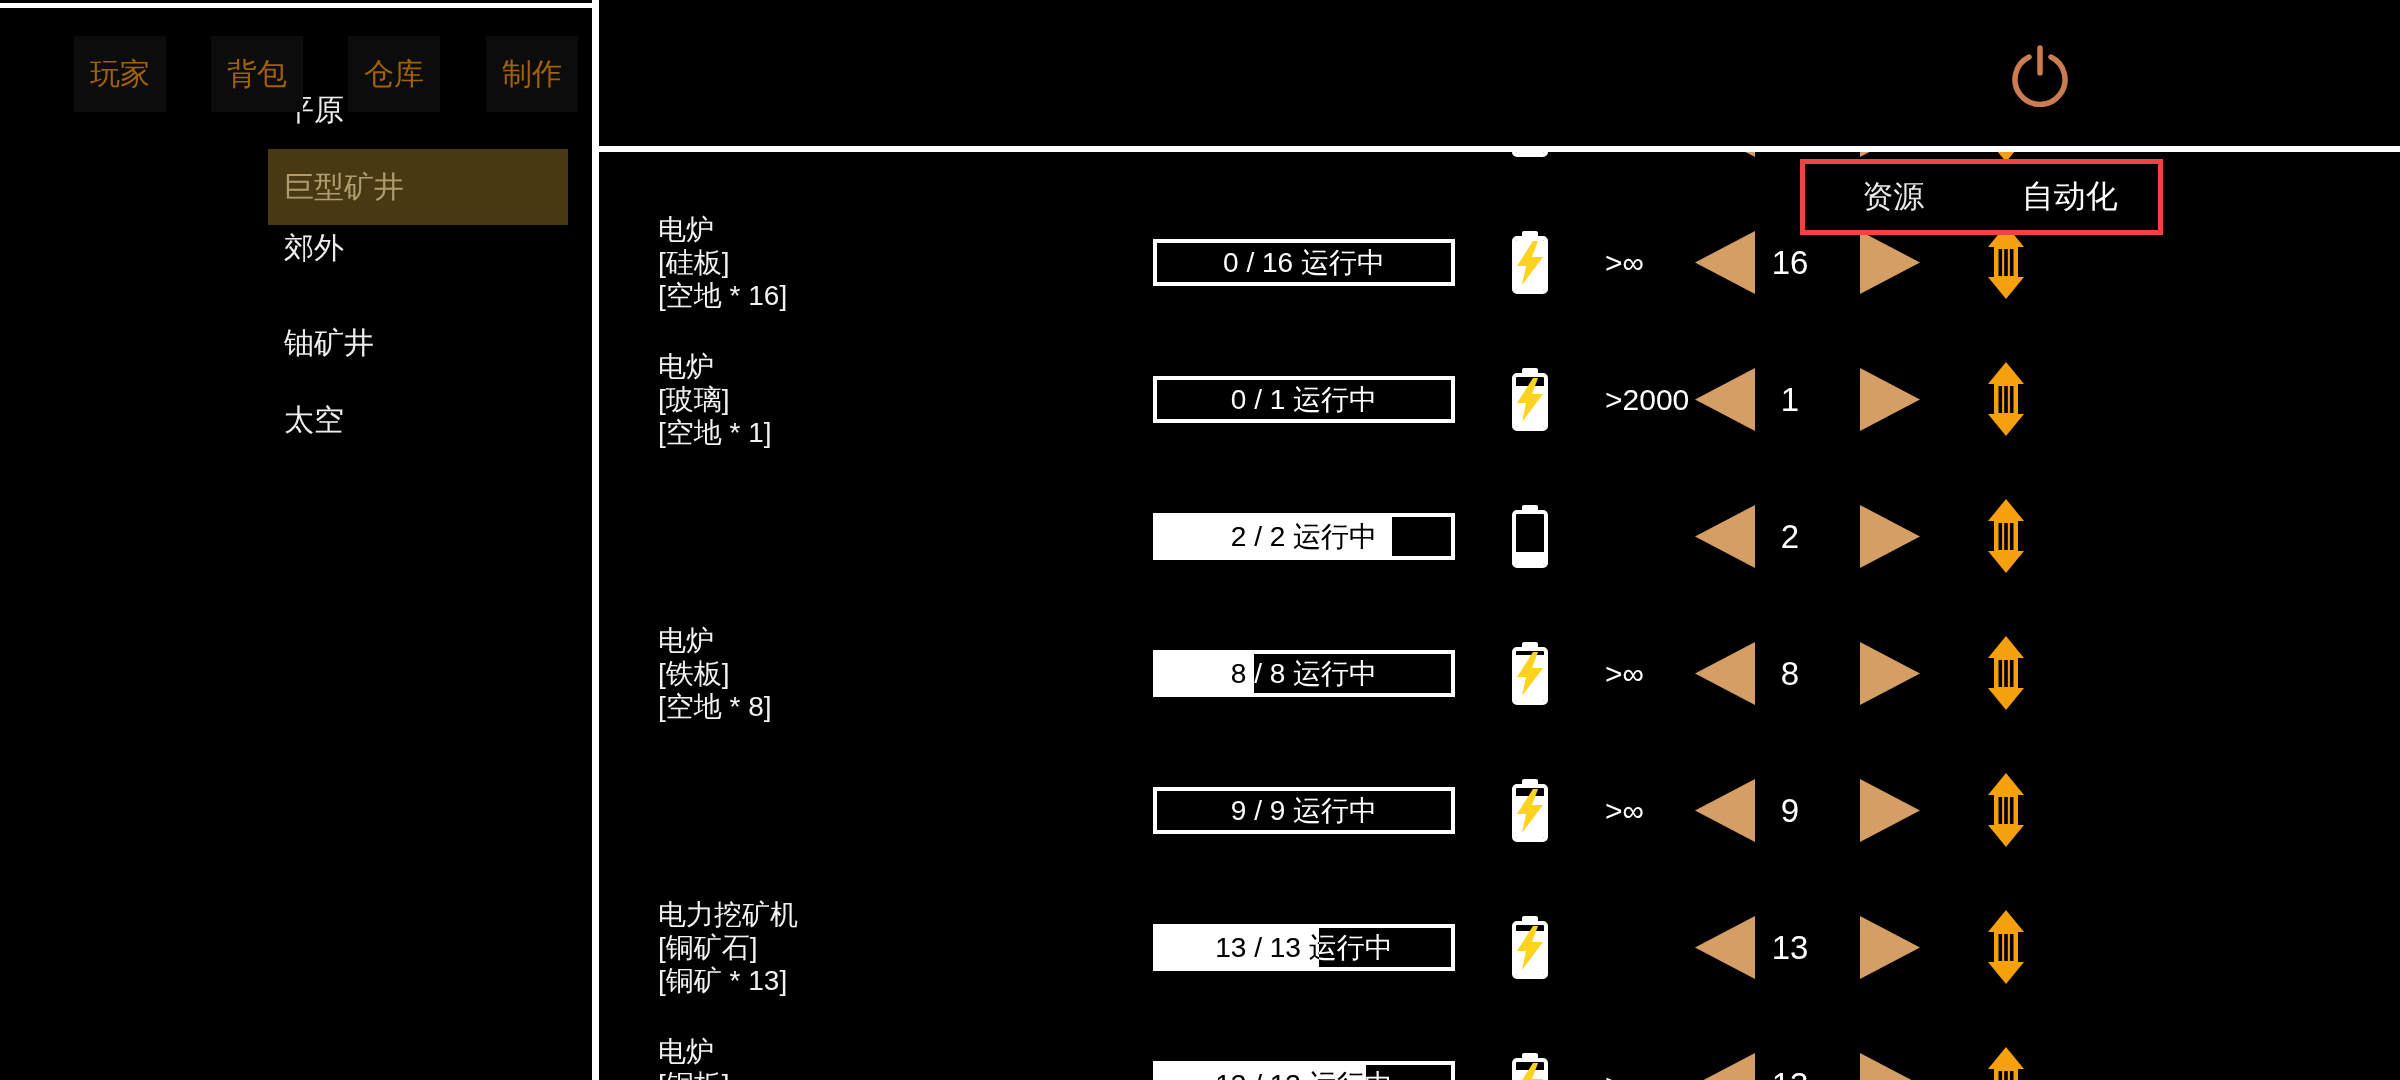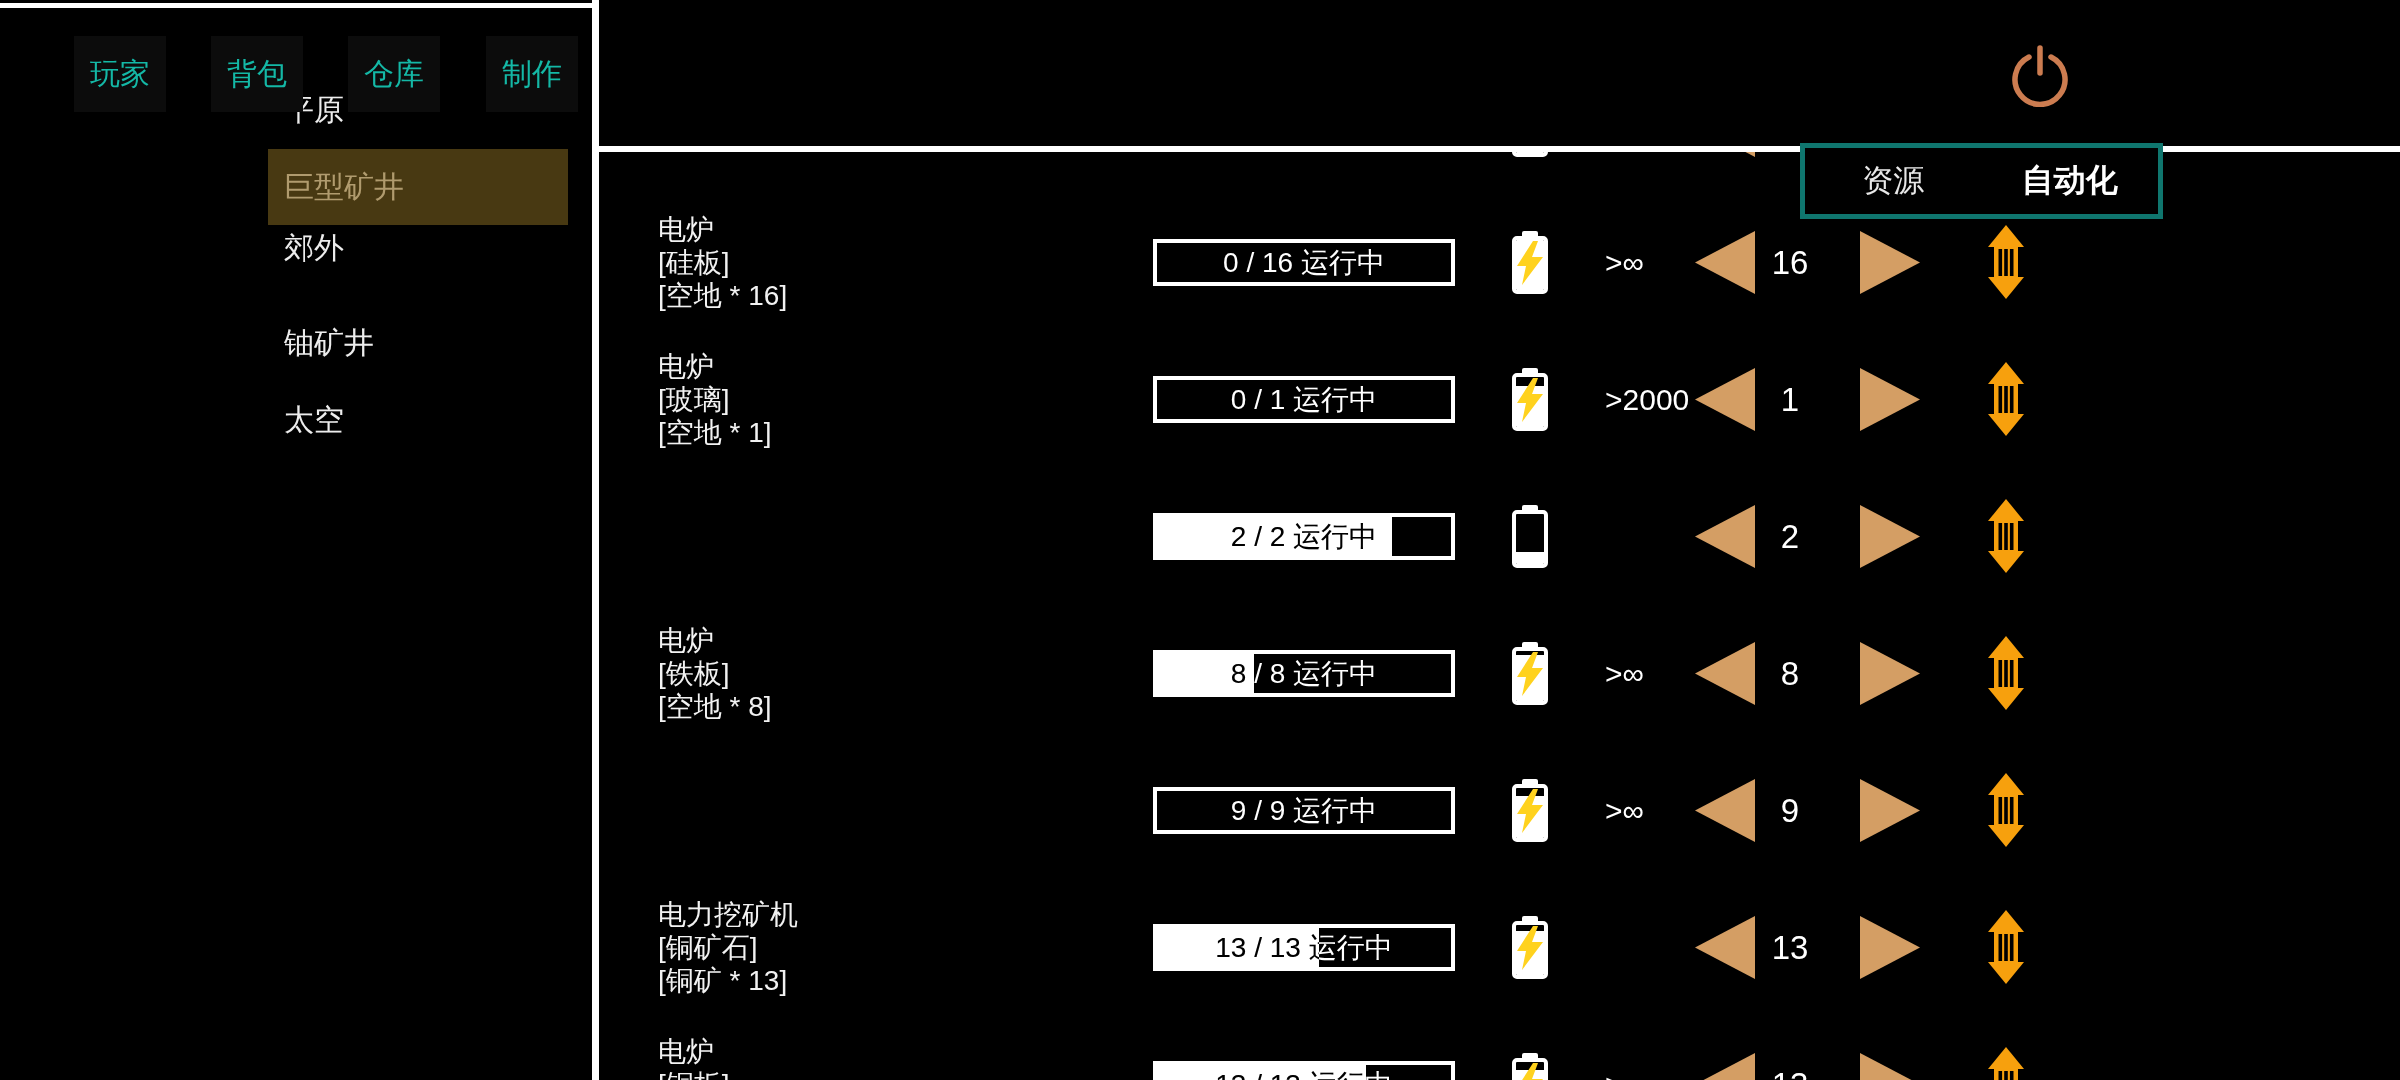--- a/index.html
+++ b/index.html
@@ -10,29 +10,29 @@
   .sidebar-top-line{position:absolute;left:0;top:3px;width:592px;height:5px;background:#fff;}
   .v-divider{position:absolute;left:592px;top:0;width:7px;height:1080px;background:#fff;}
   .side-item{position:absolute;left:268px;width:300px;height:76px;display:flex;align-items:center;
              padding-left:16px;box-sizing:border-box;font-size:30px;color:#ededed;cursor:pointer;}
   .side-item.selected{background:var(--sel-bg);color:var(--sel-text);}
 
   
   .nav-mask{position:absolute;left:599px;top:0;width:1801px;height:146px;background:#000;z-index:5;}
   .nav-item{position:absolute;top:36px;height:76px;transform:translateX(-50%);
             display:flex;align-items:center;padding:0 16px;background:#0c0c0c;
-            font-size:30px;color:#14b8a6;cursor:pointer;}
+            font-size:30px;color:#a16207;cursor:pointer;}
   .h-line{position:absolute;left:599px;top:146px;width:1801px;height:6px;background:#fff;z-index:6;}
   .power-btn{position:absolute;left:2008px;top:43px;width:64px;height:64px;z-index:6;cursor:pointer;}
 
   
-  .tab-box{position:absolute;left:1800px;top:143px;width:363px;height:76px;background:#000;
-           border:5px solid #0f766e;box-sizing:border-box;display:flex;z-index:7;}
+  .tab-box{position:absolute;left:1800px;top:159px;width:363px;height:76px;background:#000;
+           border:5px solid #ef4444;box-sizing:border-box;display:flex;z-index:7;}
   .tab{flex:1;display:flex;align-items:center;justify-content:center;font-size:31px;color:#e8e8e8;cursor:pointer;}
-  .tab.active{font-size:32px;font-weight:bold;color:#fff;}
+  .tab.active{font-size:32px;font-weight:normal;color:#fff;}
 
   
   .rows{position:absolute;left:599px;top:0;width:1801px;height:1080px;overflow:hidden;z-index:1;}
   .row{position:absolute;left:0;width:1801px;height:137px;}
   .lines{position:absolute;left:59px;top:19px;font-size:28px;line-height:33px;white-space:pre;}
   .bar{position:absolute;left:554px;top:45px;width:302px;height:47px;border:4px solid #fff;
        box-sizing:border-box;background:#000;cursor:pointer;}
   .bar-fill{position:absolute;left:0;top:0;bottom:0;background:#fff;}
   .bar-label{position:absolute;inset:0;display:flex;align-items:center;justify-content:center;
              color:#fff;mix-blend-mode:difference;font-size:28px;}

